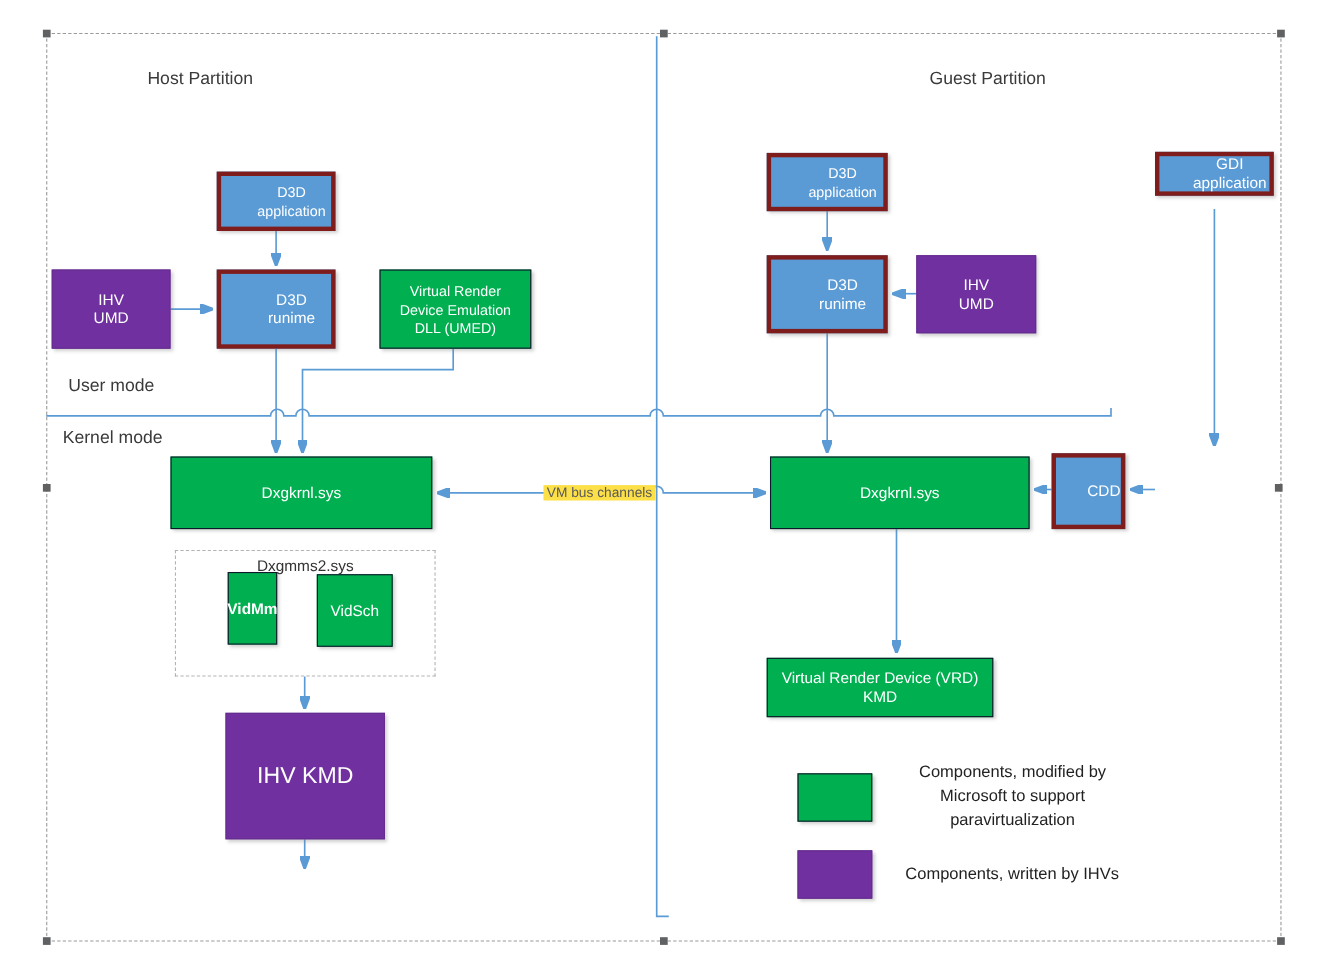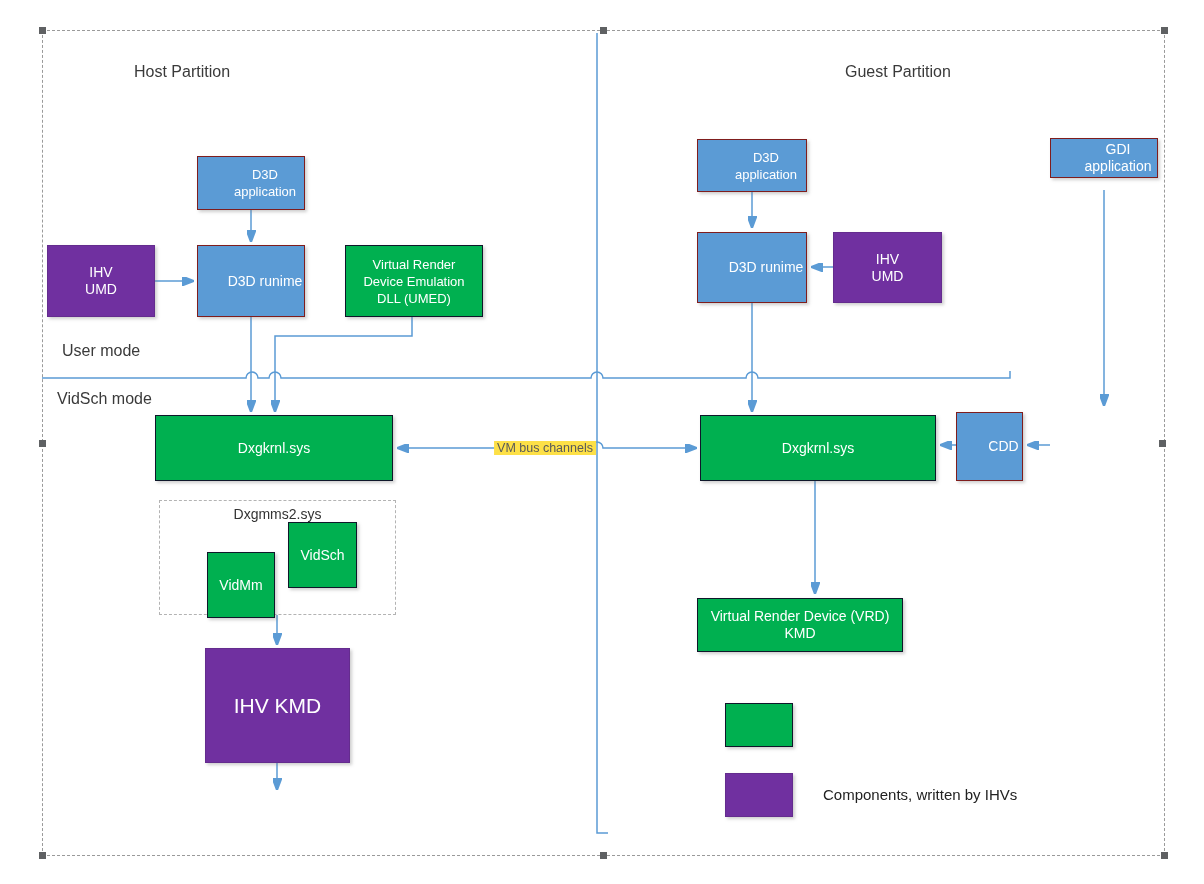--- a/index.html
+++ b/index.html
@@ -13,41 +13,41 @@
     border:1px dashed #9a9a9a;box-sizing:border-box;
   }
   .handle{position:absolute;width:7px;height:7px;background:#5f6163;}
   
   .node{
     position:absolute;display:flex;align-items:center;justify-content:center;
     color:#fff;text-align:center;white-space:pre-line;box-sizing:border-box;
     font-size:13px;line-height:17px;
     box-shadow:2px 2px 3px rgba(130,130,130,.38);
   }
-  .blue{background:var(--component-blue);border:1px solid #7f1d1d;padding-left:28px;}
+  .blue{background:var(--component-blue);border:4px solid #7f1d1d;padding-left:28px;}
   .green{background:var(--component-green);border:1px solid #0f172a;}
   .purple{background:var(--component-purple);border:1px solid #642c8e;}
   .f14{font-size:14px;}
   .f15{font-size:21px;}
 
   
   #n-host-d3d-app{left:197px;top:156px;width:108px;height:54px;}
   #n-host-ihv-umd{left:47px;top:245px;width:108px;height:72px;}
   #n-host-d3d-runtime{left:197px;top:245px;width:108px;height:72px;}
   #n-umed{left:345px;top:245px;width:138px;height:72px;}
   #n-host-dxgkrnl{left:155px;top:415px;width:238px;height:66px;}
   #dxgmms2{
     position:absolute;left:159px;top:500px;width:237px;height:115px;
     border:1.5px dashed #b3b3b3;box-sizing:border-box;background:transparent;
   }
   #dxgmms2-label{
     position:absolute;left:159px;top:506px;width:237px;text-align:center;
     color:#333;font-size:14px;
   }
-  #n-vidmm{left:207px;top:552px;width:68px;height:66px;}
+  #n-vidmm{left:207px;top:520px;width:45px;height:66px;font-weight:bold;}
   #n-vidsch{left:288px;top:522px;width:69px;height:66px;}
   #n-ihv-kmd{left:205px;top:648px;width:145px;height:115px;}
   #n-gpu{left:205px;top:793px;width:145px;height:57px;}
 
   
   #n-guest-d3d-app{left:697px;top:139px;width:110px;height:53px;}
   #n-guest-d3d-runtime{left:697px;top:232px;width:110px;height:71px;}
   #n-guest-ihv-umd{left:833px;top:232px;width:109px;height:71px;}
   #n-gdi-app{left:1050px;top:138px;width:108px;height:40px;}
   #n-guest-dxgkrnl{left:700px;top:415px;width:236px;height:66px;}
@@ -120,21 +120,21 @@
     <path d="M752,303 V411" marker-end="url(#arr)"></path>
     <path d="M1104,190 V405" marker-end="url(#arr)"></path>
     <path d="M1050,445 H1028" marker-end="url(#arr)"></path>
     <path d="M956,445 H941" marker-end="url(#arr)"></path>
     <path d="M815,481 V593" marker-end="url(#arr)"></path>
   </svg>
 
   <div class="free-label" id="host-title">Host Partition</div>
   <div class="free-label" id="guest-title">Guest Partition</div>
   <div class="free-label" id="user-mode">User mode</div>
-  <div class="free-label" id="kernel-mode">VidSch mode</div>
+  <div class="free-label" id="kernel-mode">Kernel mode</div>
   <div id="vm-bus-label">VM bus channels</div>
 
   <div class="node blue" id="n-host-d3d-app">D3D
 application</div>
   <div class="node purple f14" id="n-host-ihv-umd">IHV
 UMD</div>
   <div class="node blue f14" id="n-host-d3d-runtime">D3D runime</div>
   <div class="node green" id="n-umed">Virtual Render
 Device Emulation
 DLL (UMED)</div>
@@ -152,15 +152,18 @@
   <div class="node blue f14" id="n-guest-d3d-runtime">D3D runime</div>
   <div class="node purple f14" id="n-guest-ihv-umd">IHV
 UMD</div>
   <div class="node blue f14" id="n-gdi-app">GDI application</div>
   <div class="node green f14" id="n-guest-dxgkrnl">Dxgkrnl.sys</div>
   <div class="node blue f14" id="n-cdd">CDD</div>
   <div class="node green f14" id="n-vrd-kmd">Virtual Render Device (VRD) KMD</div>
 
   <div class="node green" id="legend-green-swatch"></div>
   <div class="node purple" id="legend-purple-swatch"></div>
+  <div id="legend-green-text">Components, modified by
+Microsoft to support
+paravirtualization</div>
   <div id="legend-purple-text">Components, written by IHVs</div>
 
 </div>
 
 </body></html>

